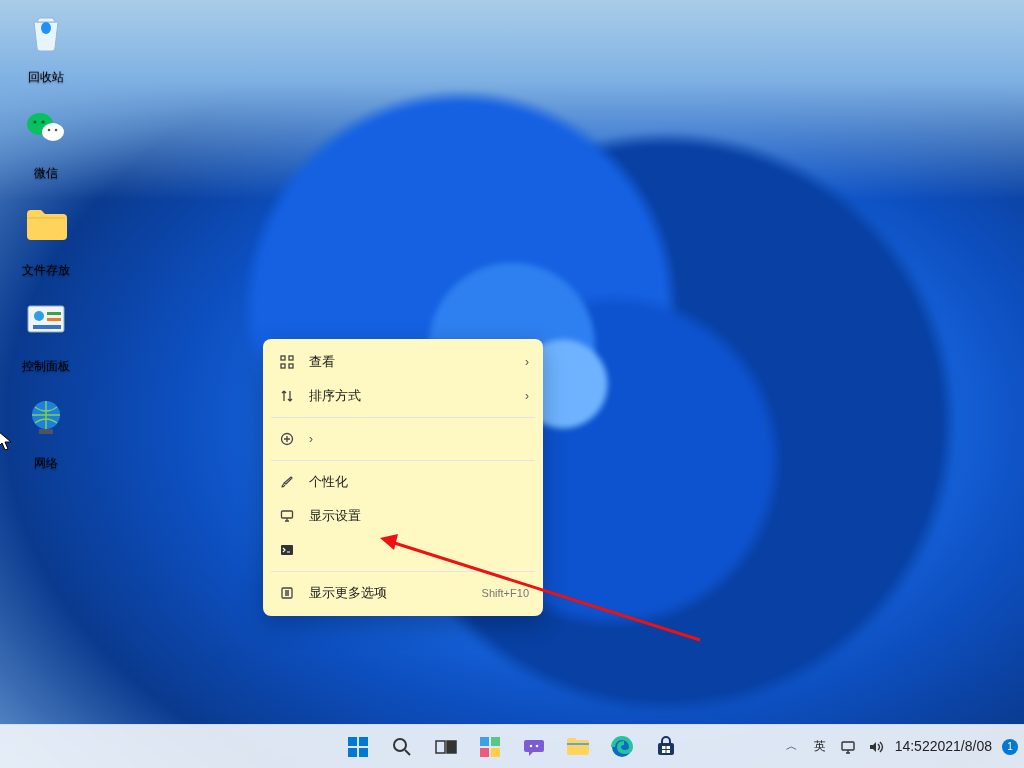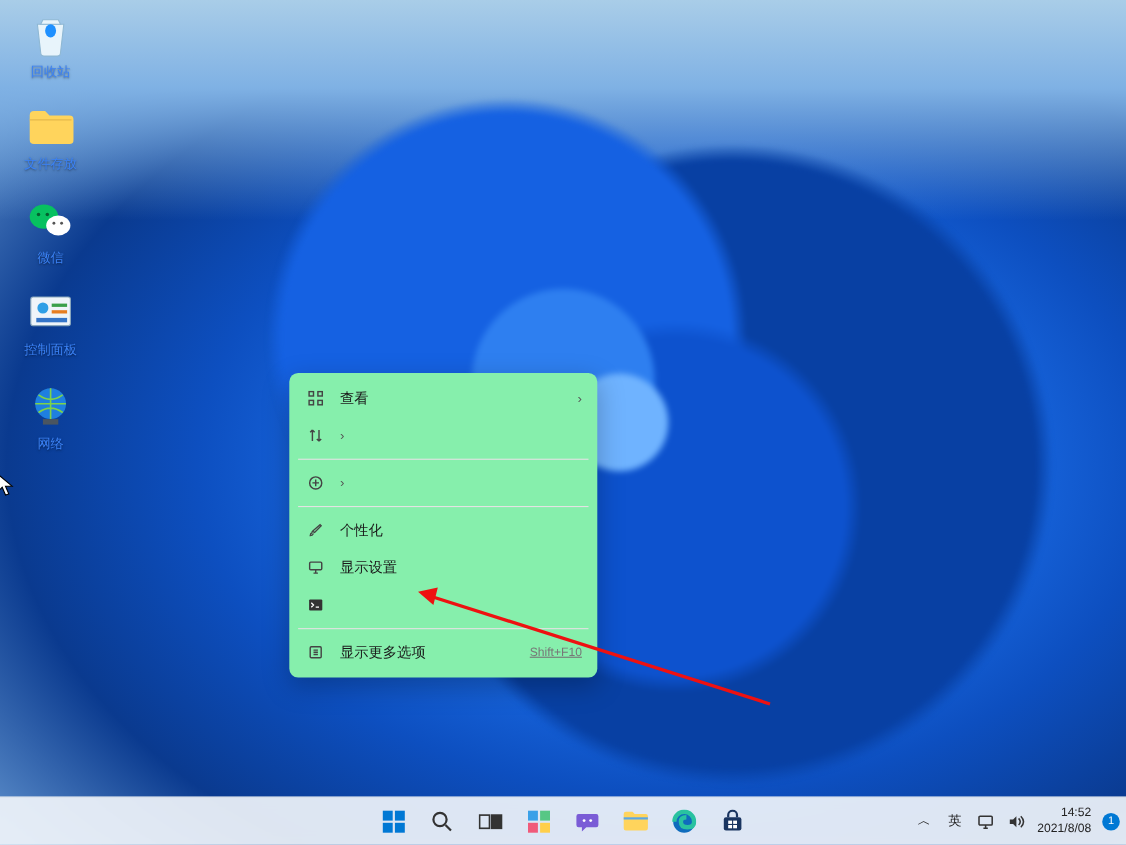--- a/index.html
+++ b/index.html
@@ -24,50 +24,51 @@
   .top-fade { position:absolute; top:0; left:0; right:0; height:200px; background:linear-gradient(#a9cde8,#7fb1e4 40%,transparent);}
   
   .desktop-icons {
     position: absolute;
     top: 10px; left: 10px;
     display: flex; flex-direction: column; gap: 22px;
   }
   .dicon {
     width: 72px;
     display: flex; flex-direction: column; align-items: center;
-    color: #3b82f6; font-size: 12px; text-align: center;
+    color: #000000; font-size: 12px; text-align: center;
     cursor: pointer;
     text-shadow: 0 1px 2px rgba(0,0,0,.5);
+    gap: 12px;
   }
   .dicon .glyph { width: 44px; height: 44px; display:flex; align-items:center; justify-content:center; margin-bottom:4px; }
   .dicon .label { line-height: 1.2; }
 
   
   .context-menu {
     position: absolute;
     left: 263px; top: 339px;
     width: 280px;
-    background: #86efac;
+    background: #fef9c3;
     border-radius: 8px;
     box-shadow: 0 8px 24px rgba(0,0,0,.25);
     padding: 6px 0;
     font-size: 13px;
     color: #1a1a1a;
   }
   .cm-item {
     display: flex; align-items: center;
     height: 34px;
     padding: 0 14px;
     cursor: pointer;
   }
   .cm-icon { width: 20px; display:flex; align-items:center; justify-content:center; margin-right: 12px; color:#444;}
   .cm-label { flex: 1; }
   .cm-chevron { color:#555; font-size:12px;}
   .cm-sep { height: 1px; background: #e3e3e3; margin: 4px 8px; }
-  .cm-shortcut { color:#777; font-size: 11px; text-decoration: underline; }
+  .cm-shortcut { color:#777; font-size: 11px; }
 
   
   .arrow-anno {
     position:absolute;
     left: 380px; top: 530px;
     width: 330px; height: 120px;
     pointer-events:none;
   }
 
   
@@ -86,21 +87,21 @@
   .tb-btn {
     width:40px; height:40px; display:flex; align-items:center; justify-content:center;
     border-radius:4px; cursor:pointer;
   }
   .tb-tray {
     position:absolute; right:6px; height:44px;
     display:flex; align-items:center; gap:10px;
     font-size:12px; color:#222;
   }
   .tray-icn { width:18px; height:18px; display:flex;align-items:center;justify-content:center; cursor:pointer;}
-  .clock { display:flex; flex-direction:column; align-items:flex-end; font-size:11px; line-height:1.2; cursor:pointer;}
+  .clock { display:flex; flex-direction:row; align-items:flex-end; font-size:14px; line-height:1.2; cursor:pointer;}
   .notif { width:16px;height:16px;border-radius:50%;background:#0078d4;color:#fff;display:flex;align-items:center;justify-content:center;font-size:10px;cursor:pointer;}
 
   
   .cursor {
     position:absolute; left:-3px; top:430px; width:16px; height:22px;
     pointer-events:none;
   }
 </style>
 </head>
 <body>
@@ -113,45 +114,45 @@
     <div class="glyph">
       <svg width="40" height="40" viewBox="0 0 40 40">
           <path d="M8 10 h24 l-3 26 a3 3 0 0 1 -3 3 h-12 a3 3 0 0 1 -3 -3 z" fill="#e8f4fb" stroke="#8fb8d4" stroke-width="1"></path>
           <path d="M13 6 h14 l2 4 h-18 z" fill="#e8f4fb" stroke="#8fb8d4"></path>
           <path d="M15 16 a5 6 0 1 1 10 0 a5 6 0 1 1 -10 0" fill="#1e90ff"></path>
         </svg>
     </div>
     <div class="label">回收站</div>
   </div>
 
-
-  <div class="dicon">
-    <div class="glyph">
-      <svg width="42" height="34" viewBox="0 0 42 34">
-          <path d="M2 6 q0 -4 4 -4 h10 l4 4 h18 q4 0 4 4 v18 q0 4 -4 4 h-32 q-4 0 -4 -4 z" fill="#ffd45c"></path>
-          <path d="M2 10 h38" stroke="#e6b84a" stroke-width="1"></path>
-        </svg>
-    </div>
-    <div class="label">文件存放</div>
-  </div>
 
   <div class="dicon">
     <div class="glyph">
       <svg width="42" height="36" viewBox="0 0 42 36">
           <ellipse cx="15" cy="14" rx="13" ry="11" fill="#07c160"></ellipse>
           <ellipse cx="28" cy="22" rx="11" ry="9" fill="#ffffff"></ellipse>
           <circle cx="10" cy="12" r="1.6" fill="#045e2f"></circle>
           <circle cx="18" cy="12" r="1.6" fill="#045e2f"></circle>
           <circle cx="24" cy="20" r="1.3" fill="#555"></circle>
           <circle cx="31" cy="20" r="1.3" fill="#555"></circle>
         </svg>
     </div>
     <div class="label">微信</div>
   </div>
 
+  <div class="dicon">
+    <div class="glyph">
+      <svg width="42" height="34" viewBox="0 0 42 34">
+          <path d="M2 6 q0 -4 4 -4 h10 l4 4 h18 q4 0 4 4 v18 q0 4 -4 4 h-32 q-4 0 -4 -4 z" fill="#ffd45c"></path>
+          <path d="M2 10 h38" stroke="#e6b84a" stroke-width="1"></path>
+        </svg>
+    </div>
+    <div class="label">文件存放</div>
+  </div>
+
 
   <div class="dicon">
     <div class="glyph">
       <svg width="42" height="38" viewBox="0 0 42 38">
           <rect x="3" y="4" width="36" height="26" rx="2" fill="#eef4f9" stroke="#8aa7bd"></rect>
           <circle cx="14" cy="14" r="5" fill="#2e9fe6"></circle>
           <rect x="22" y="10" width="14" height="3" fill="#3aa04a"></rect>
           <rect x="22" y="16" width="14" height="3" fill="#e67e22"></rect>
           <rect x="8" y="23" width="28" height="4" fill="#3475c9"></rect>
         </svg>
@@ -187,20 +188,21 @@
       </span>
     <span class="cm-label">查看</span>
     <span class="cm-chevron">›</span>
   </div>
   <div class="cm-item">
     <span class="cm-icon">
         <svg width="14" height="14" viewBox="0 0 14 14" fill="none" stroke="currentColor" stroke-width="1.3">
           <path d="M4 2 v10 M4 2 l-2 2 M4 2 l2 2 M10 12 v-10 M10 12 l-2 -2 M10 12 l2 -2"></path>
         </svg>
       </span>
+    <span class="cm-label">排序方式</span>
     <span class="cm-chevron">›</span>
   </div>
   <div class="cm-sep"></div>
   <div class="cm-item">
     <span class="cm-icon">
         <svg width="14" height="14" viewBox="0 0 14 14" fill="none" stroke="currentColor" stroke-width="1.3">
           <circle cx="7" cy="7" r="5.5"></circle>
           <path d="M7 4 v6 M4 7 h6"></path>
         </svg>
       </span>

